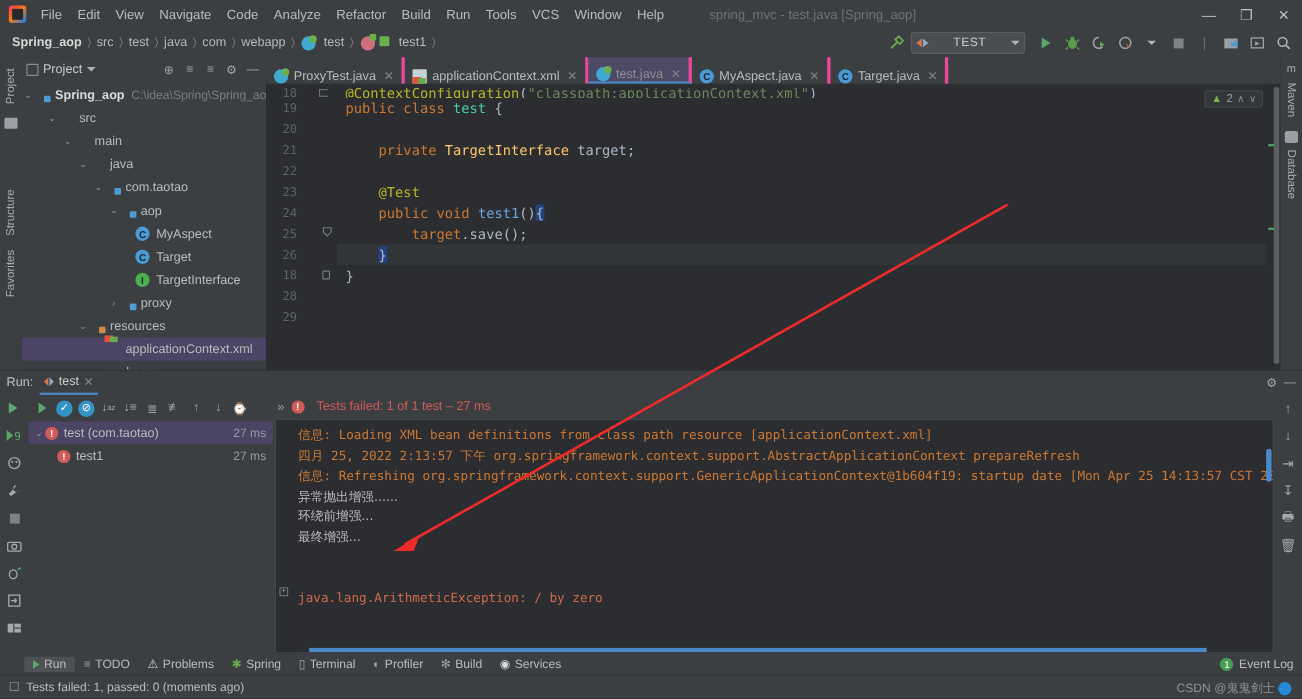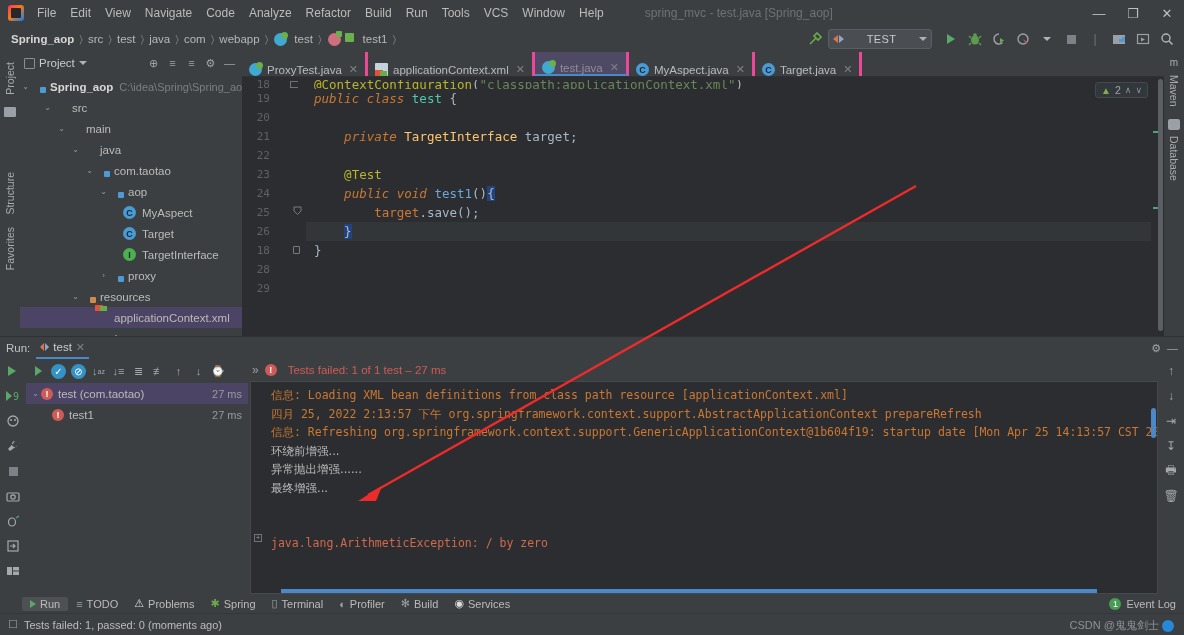--- a/index.html
+++ b/index.html
@@ -99,21 +99,21 @@
   .code-wrap { flex: 1; display: flex; background: #2b2d30; min-height: 0; position: relative; }
   .gutter { width: 48px; background: #2b2d30; flex-shrink: 0; padding-top: 3px; text-align: right; }
   .gmark { width: 16px; background: #2b2d30; flex-shrink: 0; padding-top: 3px; }
   .gln { height: 19px; line-height: 19px; font-family: "DejaVu Sans Mono", monospace; font-size: 11px;
          color: #5e6266; padding-right: 20px; position: relative; }
   .codearea { flex: 1; padding-top: 3px; position: relative; overflow: hidden;
               font-family: "DejaVu Sans Mono", monospace; font-size: 12.5px; }
   .cl { height: 19px; line-height: 19px; white-space: pre; padding-left: 8px; }
   .cl.hl { background: #323639; }
   .cl.clip { height: 9px; line-height: 9px; overflow: hidden; }
-  .kw { color: #cc7832; font-style: italic; }
+  .kw { color: #cc7832; }
   .ann { color: #bbb529; }
   .typ { color: #a9b7c6; }
   .mth { color: #ffc66d; }
   .str { color: #6a8759; }
   .pl { color: #a9b7c6; }
   .tname { color: #4ec9b0; }
   .sel-br { background: #214283; }
   .marker-col { width: 13px; background: #2b2d30; flex-shrink: 0; position: relative; }
   .mk { position: absolute; right: 2px; width: 9px; height: 2px; }
   .scrollv { position: absolute; right: 1px; width: 5px; background: #5b5e63; border-radius: 3px; }
@@ -650,22 +650,22 @@
           <span class="cw">Tests failed: 1 of 1 test – 27 ms</span>
         </div>
         <div class="console">
           <div class="cgutter">
             <span class="fbox" style="top:152px;">+</span>
           </div>
           <div class="ctext">
             <div class="cline">信息: Loading XML bean definitions from class path resource [applicationContext.xml]</div>
             <div class="cline">四月 25, 2022 2:13:57 下午 org.springframework.context.support.AbstractApplicationContext prepareRefresh</div>
             <div class="cline">信息: Refreshing org.springframework.context.support.GenericApplicationContext@1b604f19: startup date [Mon Apr 25 14:13:57 CST 2022]; root of</div>
+            <div class="cline cn">异常抛出增强......</div>
             <div class="cline cn">环绕前增强...</div>
-            <div class="cline cn">异常抛出增强......</div>
             <div class="cline cn">最终增强...</div>
             <div class="cline cn">&nbsp;</div>
             <div class="cline cn">&nbsp;</div>
             <div class="cline exc">java.lang.ArithmeticException: / by zero</div>
             <div class="cline cn">&nbsp;</div>
           </div>
           <span class="cscroll" style="top:26px;height:30px;"></span>
           <div class="cbot" style="position:absolute;left:0;right:0;bottom:0;"></div>
         </div>
       </div>

